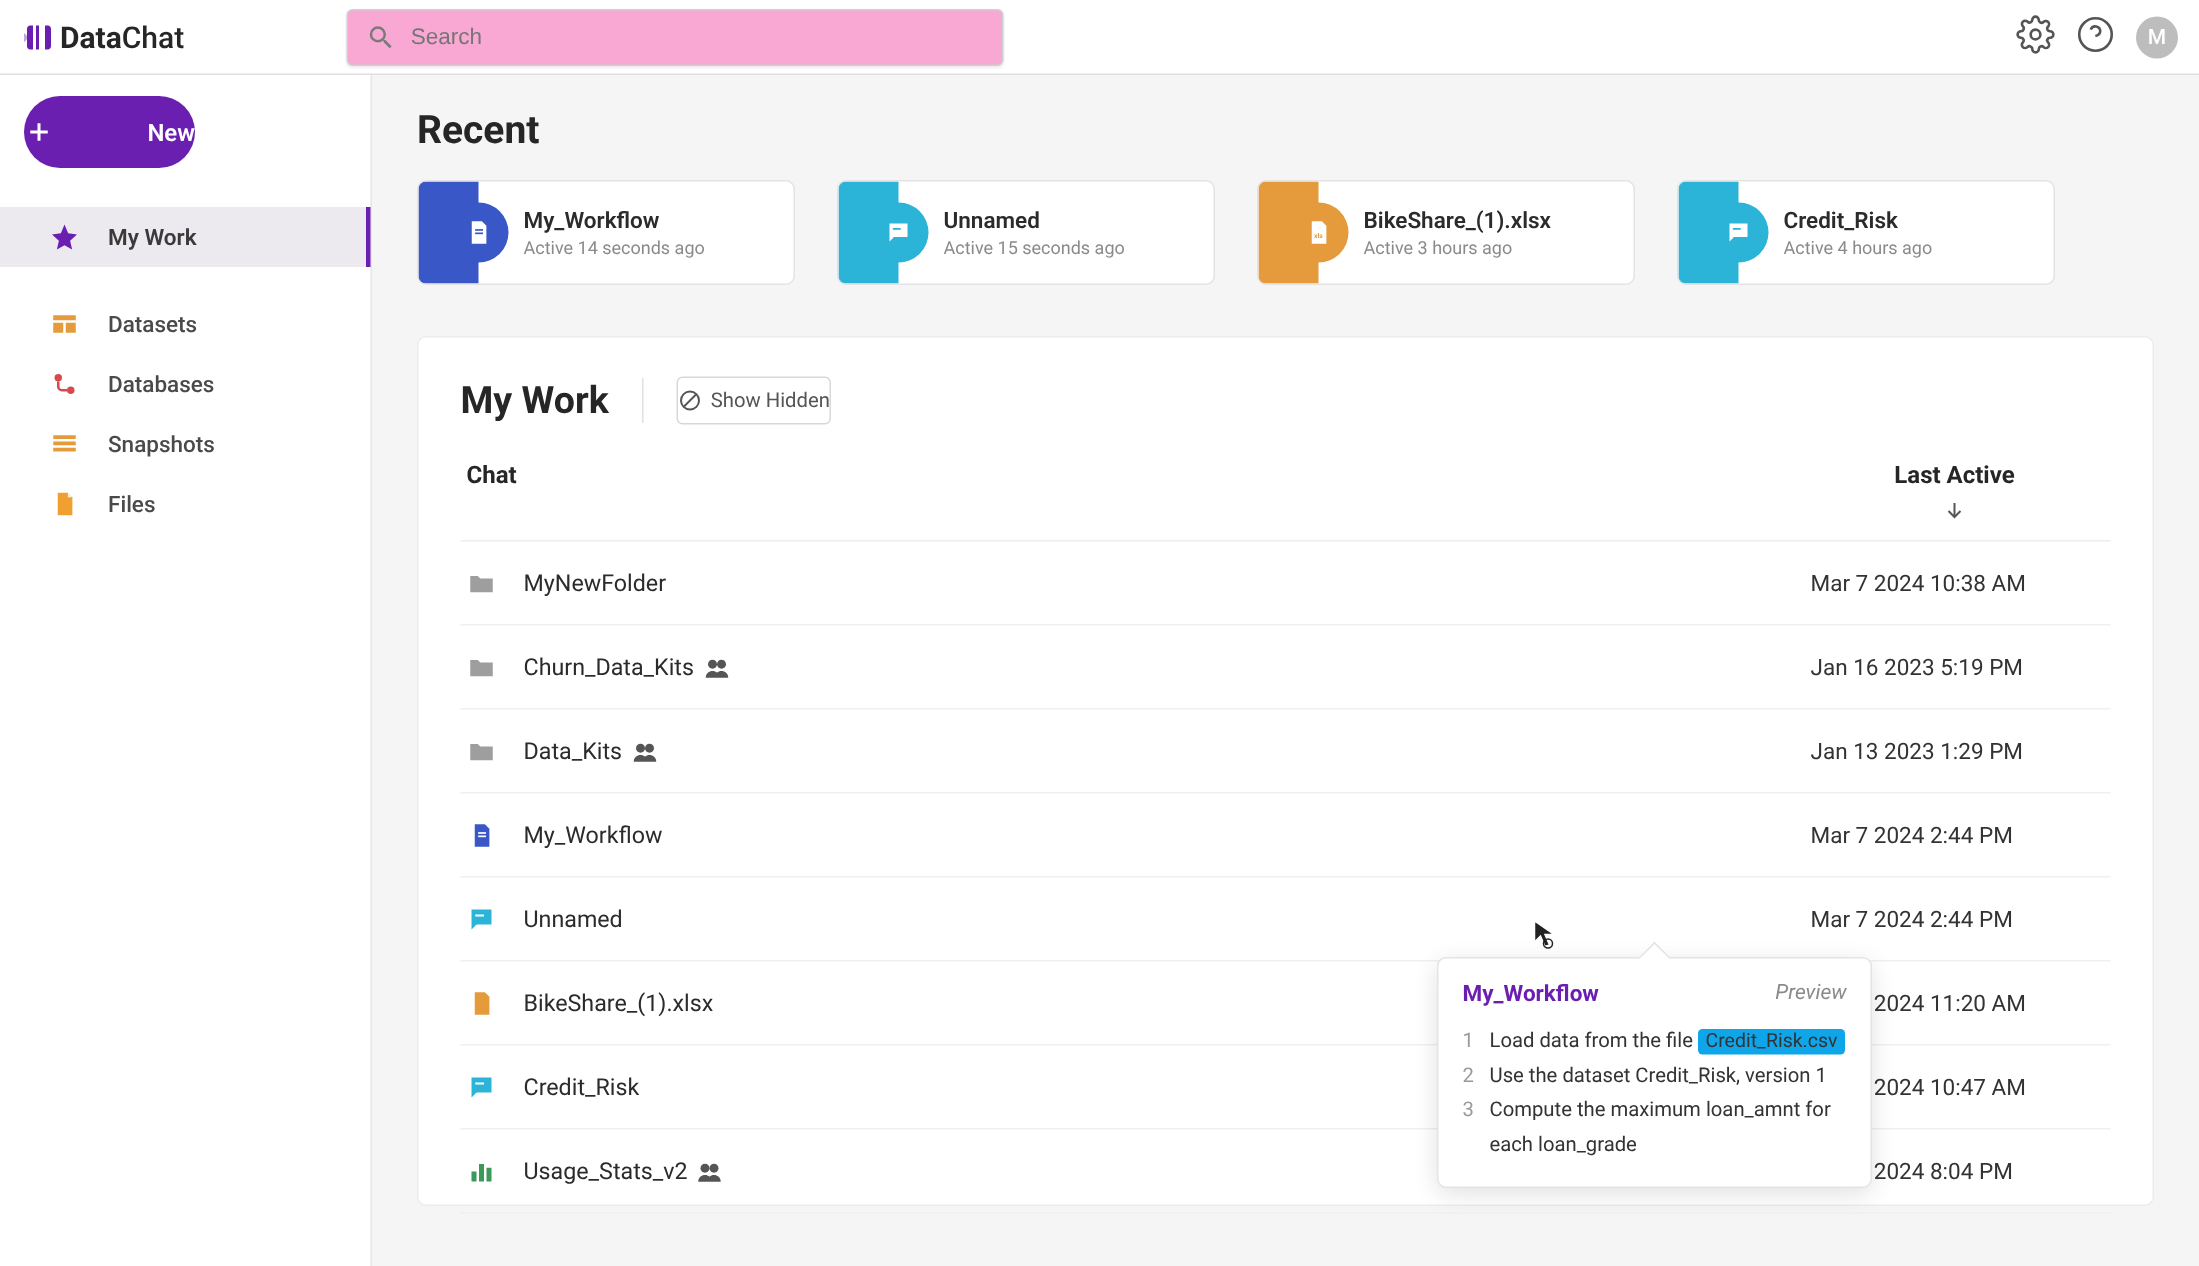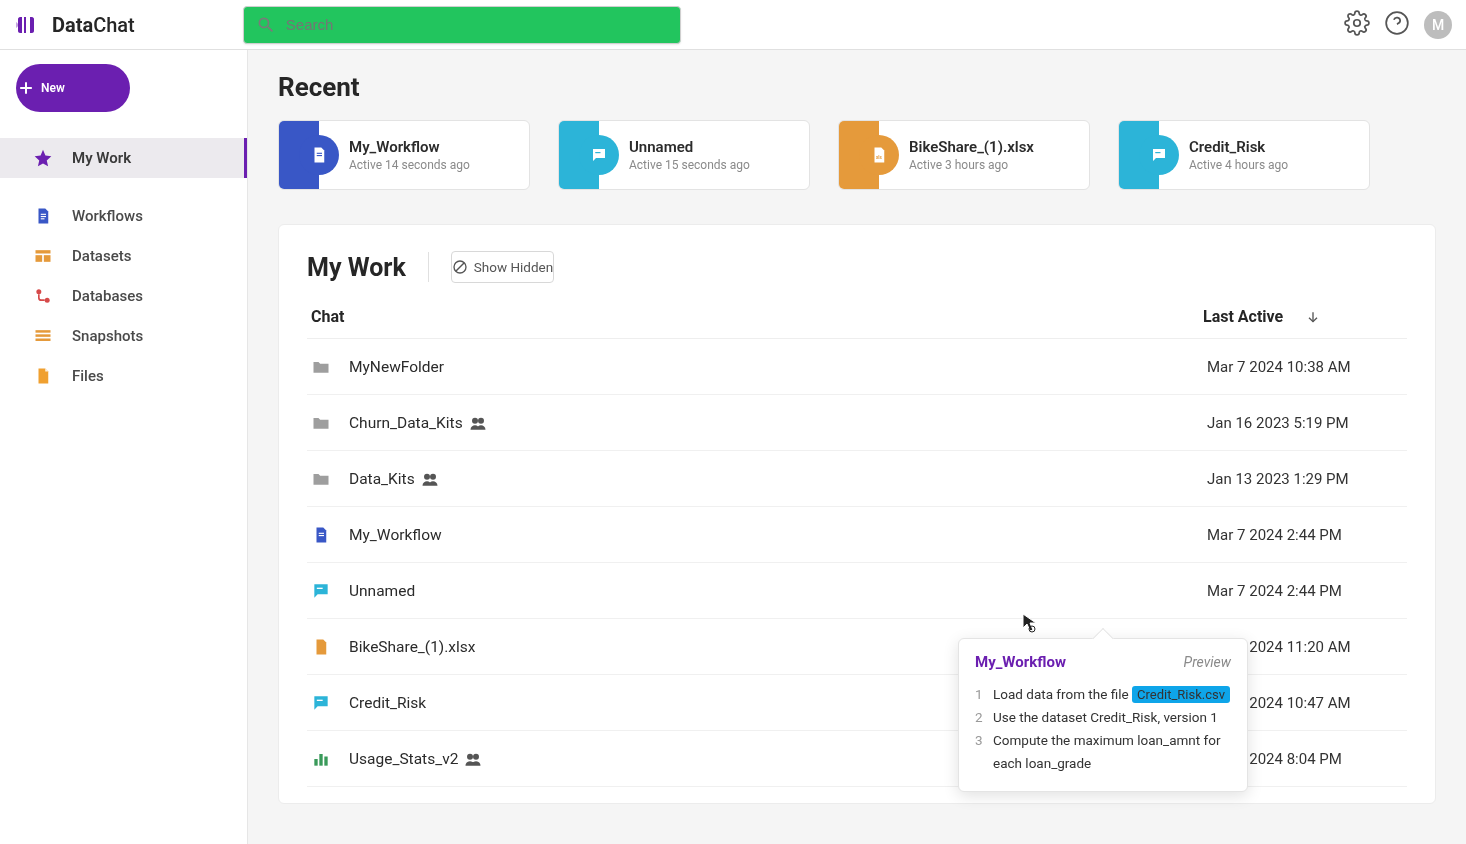--- a/index.html
+++ b/index.html
@@ -1,35 +1,35 @@
 <!DOCTYPE html>
 <html><head>
 <meta charset="utf-8">
 <style>
   * { box-sizing: border-box; margin: 0; padding: 0; }
   body { font-family: -apple-system, BlinkMacSystemFont, "Segoe UI", Roboto, Helvetica, Arial, sans-serif; background: #fff; color: #262626; overflow: hidden; width: 1466px; height: 844px; }
   
   
   .header { height: 50px; border-bottom: 1px solid #e0e0e0; display: flex; align-items: center; padding: 0 14px; }
-  .logo { display: flex; align-items: center; gap: 14px; font-size: 20px; font-weight: 500; }
+  .logo { display: flex; align-items: center; gap: 2px; font-size: 20px; font-weight: 500; }
   .logo-mark { width: 24px; height: 24px; }
   .logo .bold { font-weight: 700; }
   .search-wrap { margin-left: 108px; }
-  .search { width: 438px; height: 38px; border: 1px solid #cfcfcf; background: #22c55e; border-radius: 4px; display: flex; align-items: center; padding: 0 12px; gap: 10px; box-shadow: 0 1px 2px rgba(0,0,0,0.08); }
+  .search { width: 438px; height: 38px; border: 1px solid #cfcfcf; background: #f9a8d4; border-radius: 4px; display: flex; align-items: center; padding: 0 12px; gap: 10px; box-shadow: 0 1px 2px rgba(0,0,0,0.08); }
   .search svg { width: 20px; height: 20px; fill: #7a7a7a; }
   .search input { border: none; background: transparent; outline: none; font-size: 15px; flex: 1; color: #555; }
   .header-right { margin-left: auto; display: flex; align-items: center; gap: 14px; }
   .icon-btn svg { width: 26px; height: 26px; stroke: #555; fill: none; stroke-width: 1.6; }
   .avatar { width: 28px; height: 28px; border-radius: 50%; background: #bdbdbd; color: #fff; display: flex; align-items: center; justify-content: center; font-size: 14px; font-weight: 500; }
 
   .body { display: flex; height: calc(844px - 50px); }
 
   
   .sidebar { width: 248px; border-right: 1px solid #e6e6e6; padding-top: 14px; }
-  .new-btn { margin-left: 16px; height: 48px; width: 114px; border-radius: 24px; background: #6b1fb0; color: #fff; display: flex; align-items: center; justify-content: flex-start; gap: 5px; font-size: 12px; font-weight: 600; cursor: pointer; }
+  .new-btn { margin-left: 16px; height: 48px; width: 114px; border-radius: 24px; background: #6b1fb0; color: #fff; display: flex; align-items: center; justify-content: space-between; gap: 5px; font-size: 16px; font-weight: 600; cursor: pointer; }
   .new-btn svg { width: 20px; height: 20px; stroke: #fff; stroke-width: 2.4; }
   .nav { margin-top: 26px; }
   .nav-item { height: 40px; display: flex; align-items: center; gap: 18px; padding-left: 32px; font-size: 15px; color: #4a4a4a; cursor: pointer; font-weight: 500; }
   .nav-item.active { background: #eceaee; color: #3a3a3a; font-weight: 600; border-right: 3px solid #6b1fb0; }
   .nav-item .ic { width: 22px; height: 22px; display:flex; align-items:center; justify-content:center; }
   .nav-sep { height: 18px; }
 
   
   .main { flex: 1; background: #f5f5f5; padding: 22px 30px 0 30px; overflow: hidden; position: relative; }
   .recent-title { font-size: 26px; font-weight: 700; margin-bottom: 18px; color: #262626; }
@@ -46,21 +46,21 @@
 
   
   .panel { margin-top: 34px; background: #fff; border: 1px solid #ececec; border-radius: 6px; padding: 26px 28px 0 28px; height: 580px; position: relative; }
   .panel-head { display: flex; align-items: center; gap: 22px; }
   .panel-title { font-size: 25px; font-weight: 700; }
   .divider-v { width: 1px; height: 30px; background: #e0e0e0; }
   .show-hidden { border: 1px solid #d8d8d8; background: #fff; border-radius: 4px; height: 32px; padding: 0 0; display:flex; align-items:center; gap:6px; font-size: 13.5px; color:#555; cursor:pointer; }
   .show-hidden svg { width:16px; height:16px; stroke:#555; fill:none; stroke-width:2; }
 
   .thead { display:flex; justify-content:space-between; padding: 24px 4px 12px 4px; font-weight: 700; font-size: 16px; border-bottom: 1px solid #eee; }
-  .col-last { display:flex; align-items:center; gap:22px; width: 200px; }
+  .col-last { display:flex; align-items:center; gap:6px; width: 200px; flex-direction: column; }
   .col-last svg { width:16px; height:16px; stroke:#555; stroke-width:2; fill:none; }
 
   .row { display:flex; align-items:center; height: 56px; border-bottom: 1px solid #f0f0f0; cursor: pointer; }
   .row-ic { width:20px; height:20px; margin: 0 18px 0 4px; display:flex; align-items:center; justify-content:center; }
   .row-name { font-size: 15.5px; color:#2b2b2b; }
   .row-name .shared { margin-left: 6px; vertical-align: -2px; }
   .row-last { margin-left:auto; width:200px; font-size:15px; color:#333; }
 
   
   .popover { position: absolute; width: 290px; background:#fff; border:1px solid #e4e4e4; border-radius:6px; box-shadow:0 4px 16px rgba(0,0,0,0.12); padding: 14px 16px 16px 16px; left: 710px; top: 588px; }
@@ -135,31 +135,20 @@
     <div class="nav">
       <div class="nav-item active">
         <span class="ic">
             <svg viewBox="0 0 24 24" width="20" height="20">
               <path class="ic-star" d="M12 2l2.9 6.9L22 10l-5.5 5 1.6 7L12 18.5 5.9 22l1.6-7L2 10l7.1-1.1z"></path>
             </svg>
           </span>
         <span>My Work</span>
       </div>
       <div class="nav-sep"></div>
-      <div class="nav-item">
-        <span class="ic">
-            <svg viewBox="0 0 24 24" width="18" height="20">
-              <path class="ic-blue" d="M6 2h9l4 4v16H6V2z"></path>
-              <rect x="9" y="9" width="7" height="1.5" fill="#fff"></rect>
-              <rect x="9" y="12" width="7" height="1.5" fill="#fff"></rect>
-              <rect x="9" y="15" width="5" height="1.5" fill="#fff"></rect>
-            </svg>
-          </span>
-        <span>Workflows</span>
-      </div>
       <div class="nav-item">
         <span class="ic">
             <svg viewBox="0 0 24 24" width="20" height="20">
               <rect class="ic-orange" x="3" y="5" width="18" height="4"></rect>
               <rect class="ic-orange" x="3" y="11" width="8" height="8"></rect>
               <rect class="ic-orange" x="13" y="11" width="8" height="8"></rect>
             </svg>
           </span>
         <span>Datasets</span>
       </div>

